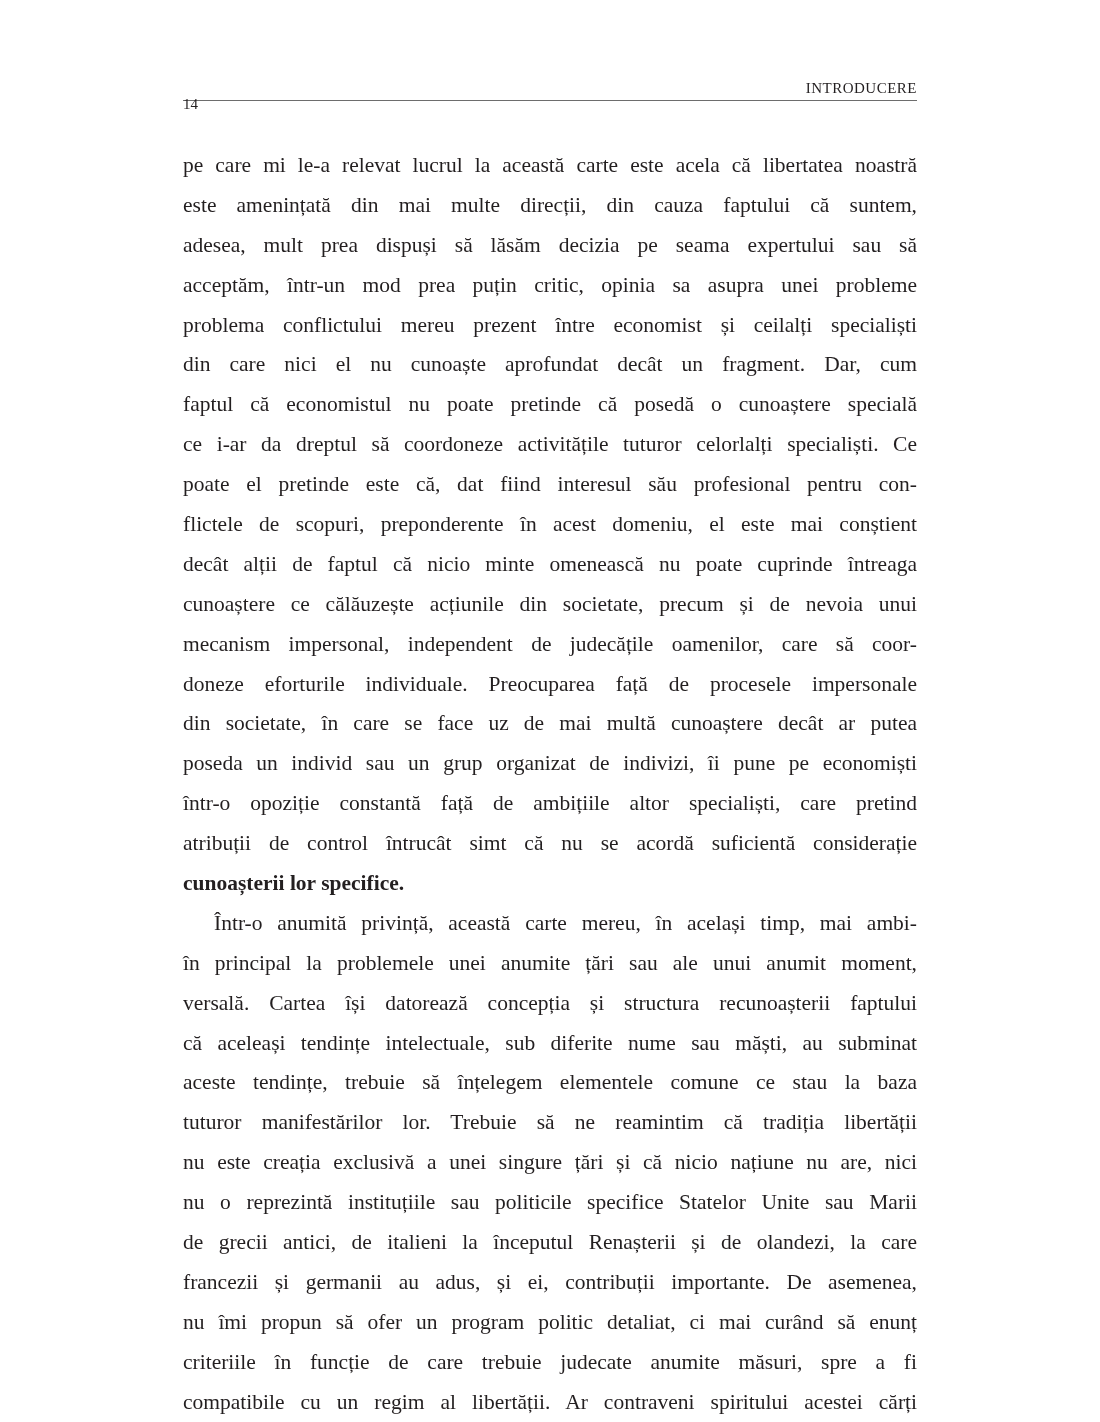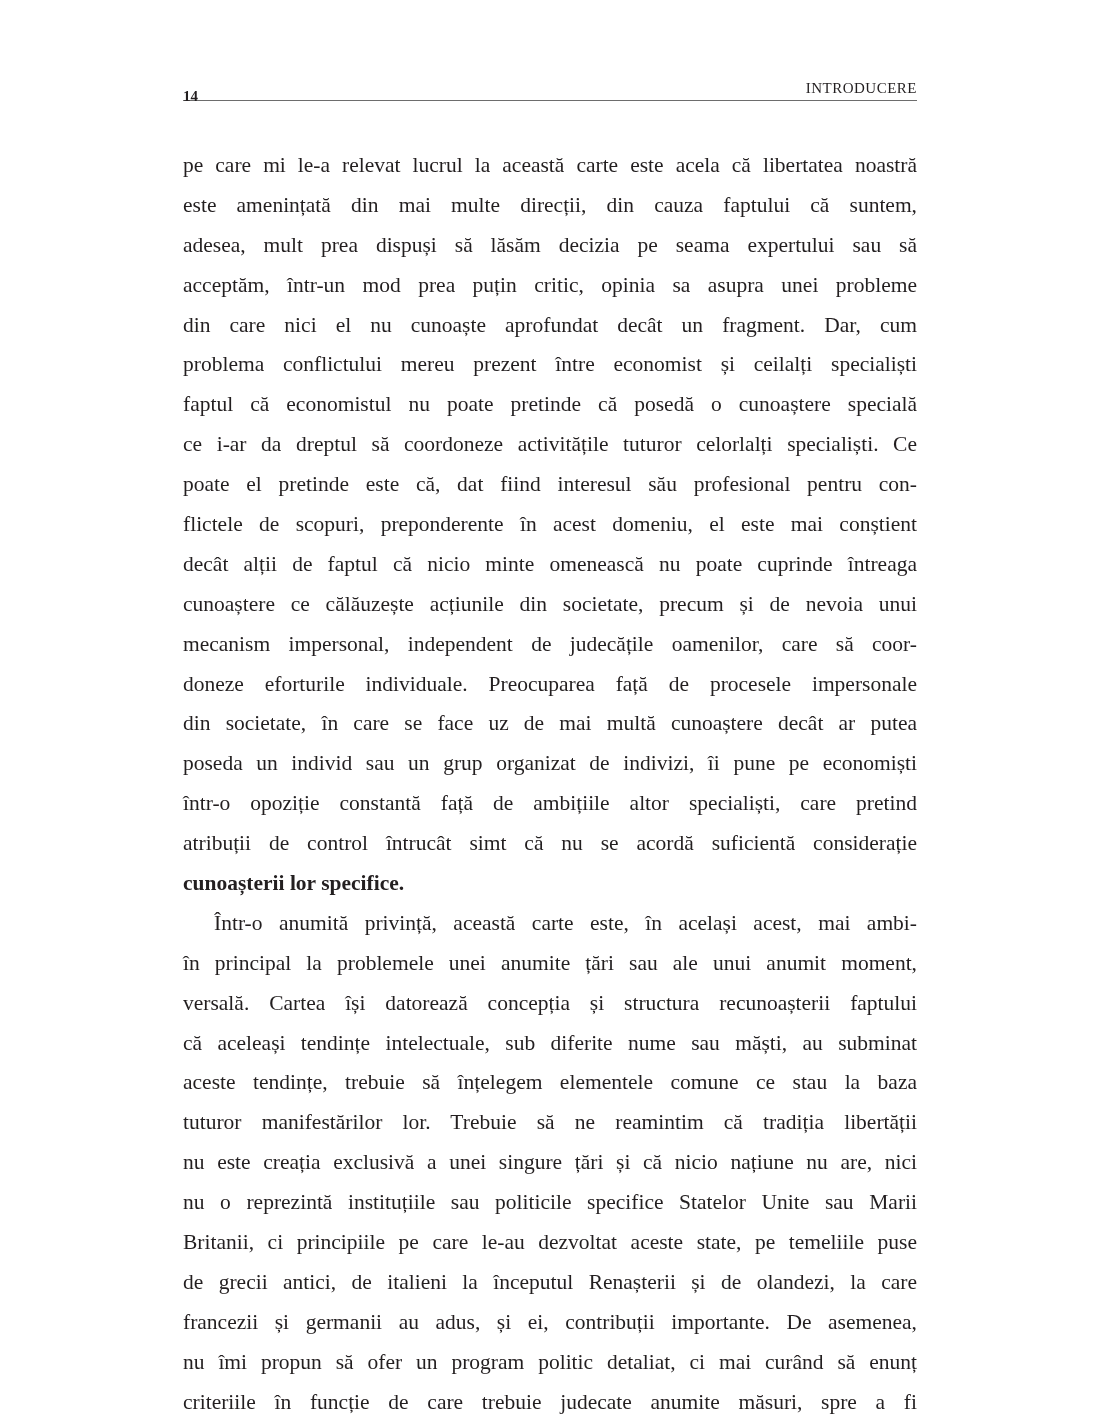--- a/index.html
+++ b/index.html
@@ -27,22 +27,21 @@
       left: 0;
       width: 734px;
       height: 22px;
       border-bottom: 1px solid #6d6d6d;
       font-size: 15px;
       line-height: 20px;
     }
     .page-number {
       position: absolute;
       left: 0;
-      top: 8px;
-      font-weight: bold;
+      top: 16px;
     }
     .running-title {
       position: absolute;
       left: 0;
       right: 0;
       top: 0;
       text-align: right;
       letter-spacing: 0.5px;
     }
     .body-text {
@@ -77,47 +76,46 @@
     <span class="page-number">14</span>
     <span class="running-title">INTRODUCERE</span>
   </div>
 
   <div class="body-text">
     <div class="paragraph">
       <span class="line">pe care mi le-a relevat lucrul la această carte este acela că libertatea noastră</span>
       <span class="line">este amenințată din mai multe direcții, din cauza faptului că suntem,</span>
       <span class="line">adesea, mult prea dispuși să lăsăm decizia pe seama expertului sau să</span>
       <span class="line">acceptăm, într-un mod prea puțin critic, opinia sa asupra unei probleme</span>
+      <span class="line">problema conflictului mereu prezent între economist și ceilalți specialiști</span>
       <span class="line">din care nici el nu cunoaște aprofundat decât un fragment. Dar, cum</span>
-      <span class="line">problema conflictului mereu prezent între economist și ceilalți specialiști</span>
       <span class="line">faptul că economistul nu poate pretinde că posedă o cunoaștere specială</span>
       <span class="line">ce i-ar da dreptul să coordoneze activitățile tuturor celorlalți specialiști. Ce</span>
       <span class="line">poate el pretinde este că, dat fiind interesul său profesional pentru con-</span>
       <span class="line">flictele de scopuri, preponderente în acest domeniu, el este mai conștient</span>
       <span class="line">decât alții de faptul că nicio minte omenească nu poate cuprinde întreaga</span>
       <span class="line">cunoaștere ce călăuzește acțiunile din societate, precum și de nevoia unui</span>
       <span class="line">mecanism impersonal, independent de judecățile oamenilor, care să coor-</span>
       <span class="line">doneze eforturile individuale. Preocuparea față de procesele impersonale</span>
       <span class="line">din societate, în care se face uz de mai multă cunoaștere decât ar putea</span>
       <span class="line">poseda un individ sau un grup organizat de indivizi, îi pune pe economiști</span>
       <span class="line">într-o opoziție constantă față de ambițiile altor specialiști, care pretind</span>
       <span class="line">atribuții de control întrucât simt că nu se acordă suficientă considerație</span>
       <span class="line last">cunoașterii lor specifice.</span>
     </div>
 
     <div class="paragraph">
-      <span class="line indent">Într-o anumită privință, această carte este, în același acest, mai ambi-</span>
+      <span class="line indent">Într-o anumită privință, această carte mereu, în același timp, mai ambi-</span>
       <span class="line">în principal la problemele unei anumite țări sau ale unui anumit moment,</span>
       <span class="line">versală. Cartea își datorează concepția și structura recunoașterii faptului</span>
       <span class="line">că aceleași tendințe intelectuale, sub diferite nume sau măști, au subminat</span>
       <span class="line">aceste tendințe, trebuie să înțelegem elementele comune ce stau la baza</span>
       <span class="line">tuturor manifestărilor lor. Trebuie să ne reamintim că tradiția libertății</span>
       <span class="line">nu este creația exclusivă a unei singure țări și că nicio națiune nu are, nici</span>
       <span class="line">nu o reprezintă instituțiile sau politicile specifice Statelor Unite sau Marii</span>
-      <span class="line">Britanii, ci principiile pe care le-au dezvoltat aceste state, pe temeliile puse</span>
       <span class="line">de grecii antici, de italieni la începutul Renașterii și de olandezi, la care</span>
       <span class="line">francezii și germanii au adus, și ei, contribuții importante. De asemenea,</span>
       <span class="line">nu îmi propun să ofer un program politic detaliat, ci mai curând să enunț</span>
       <span class="line">criteriile în funcție de care trebuie judecate anumite măsuri, spre a fi</span>
       <span class="line">compatibile cu un regim al libertății. Ar contraveni spiritului acestei cărți</span>
     </div>
   </div>
 </div>
 
 </body></html>

